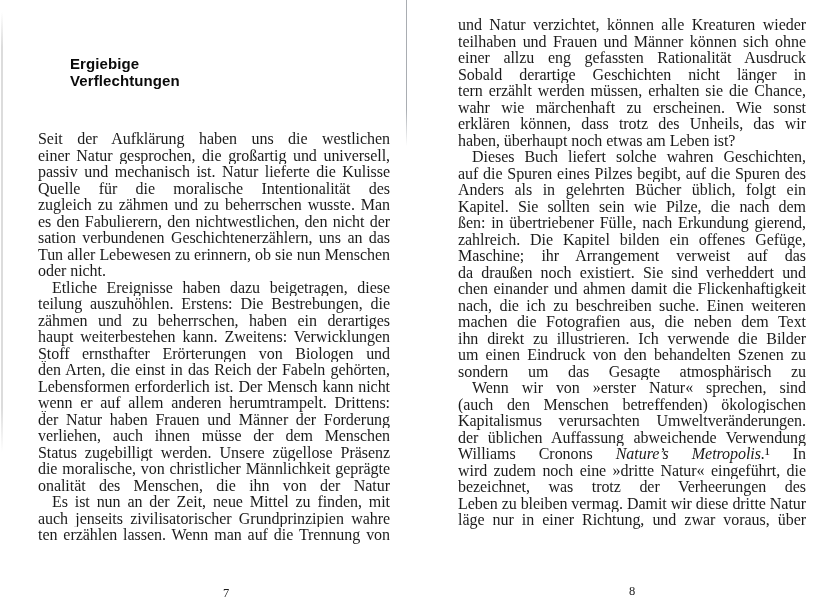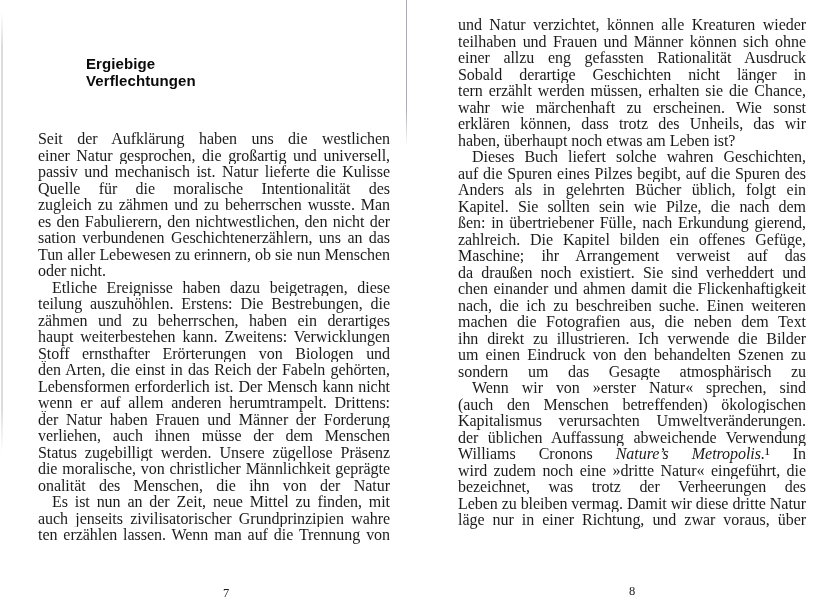--- a/index.html
+++ b/index.html
@@ -8,21 +8,21 @@
     position: relative;
     background: var(--color-background, #ffffff);
     overflow: hidden;
     font-family: "Liberation Serif", "DejaVu Serif", serif;
     color: var(--color-text, #1b1b1b);
   }
   .page { position: absolute; }
 
   .chapter-heading {
     position: absolute;
-    left: 86px; top: 55px;
+    left: 70px; top: 55px;
     margin: 0;
     font-family: "Liberation Sans", "DejaVu Sans", sans-serif;
     font-weight: 700;
     font-size: 15px;
     letter-spacing: 0.1px;
     color: var(--color-heading, #0a0a0a);
   }
 
   .body-text {
     position: absolute;

